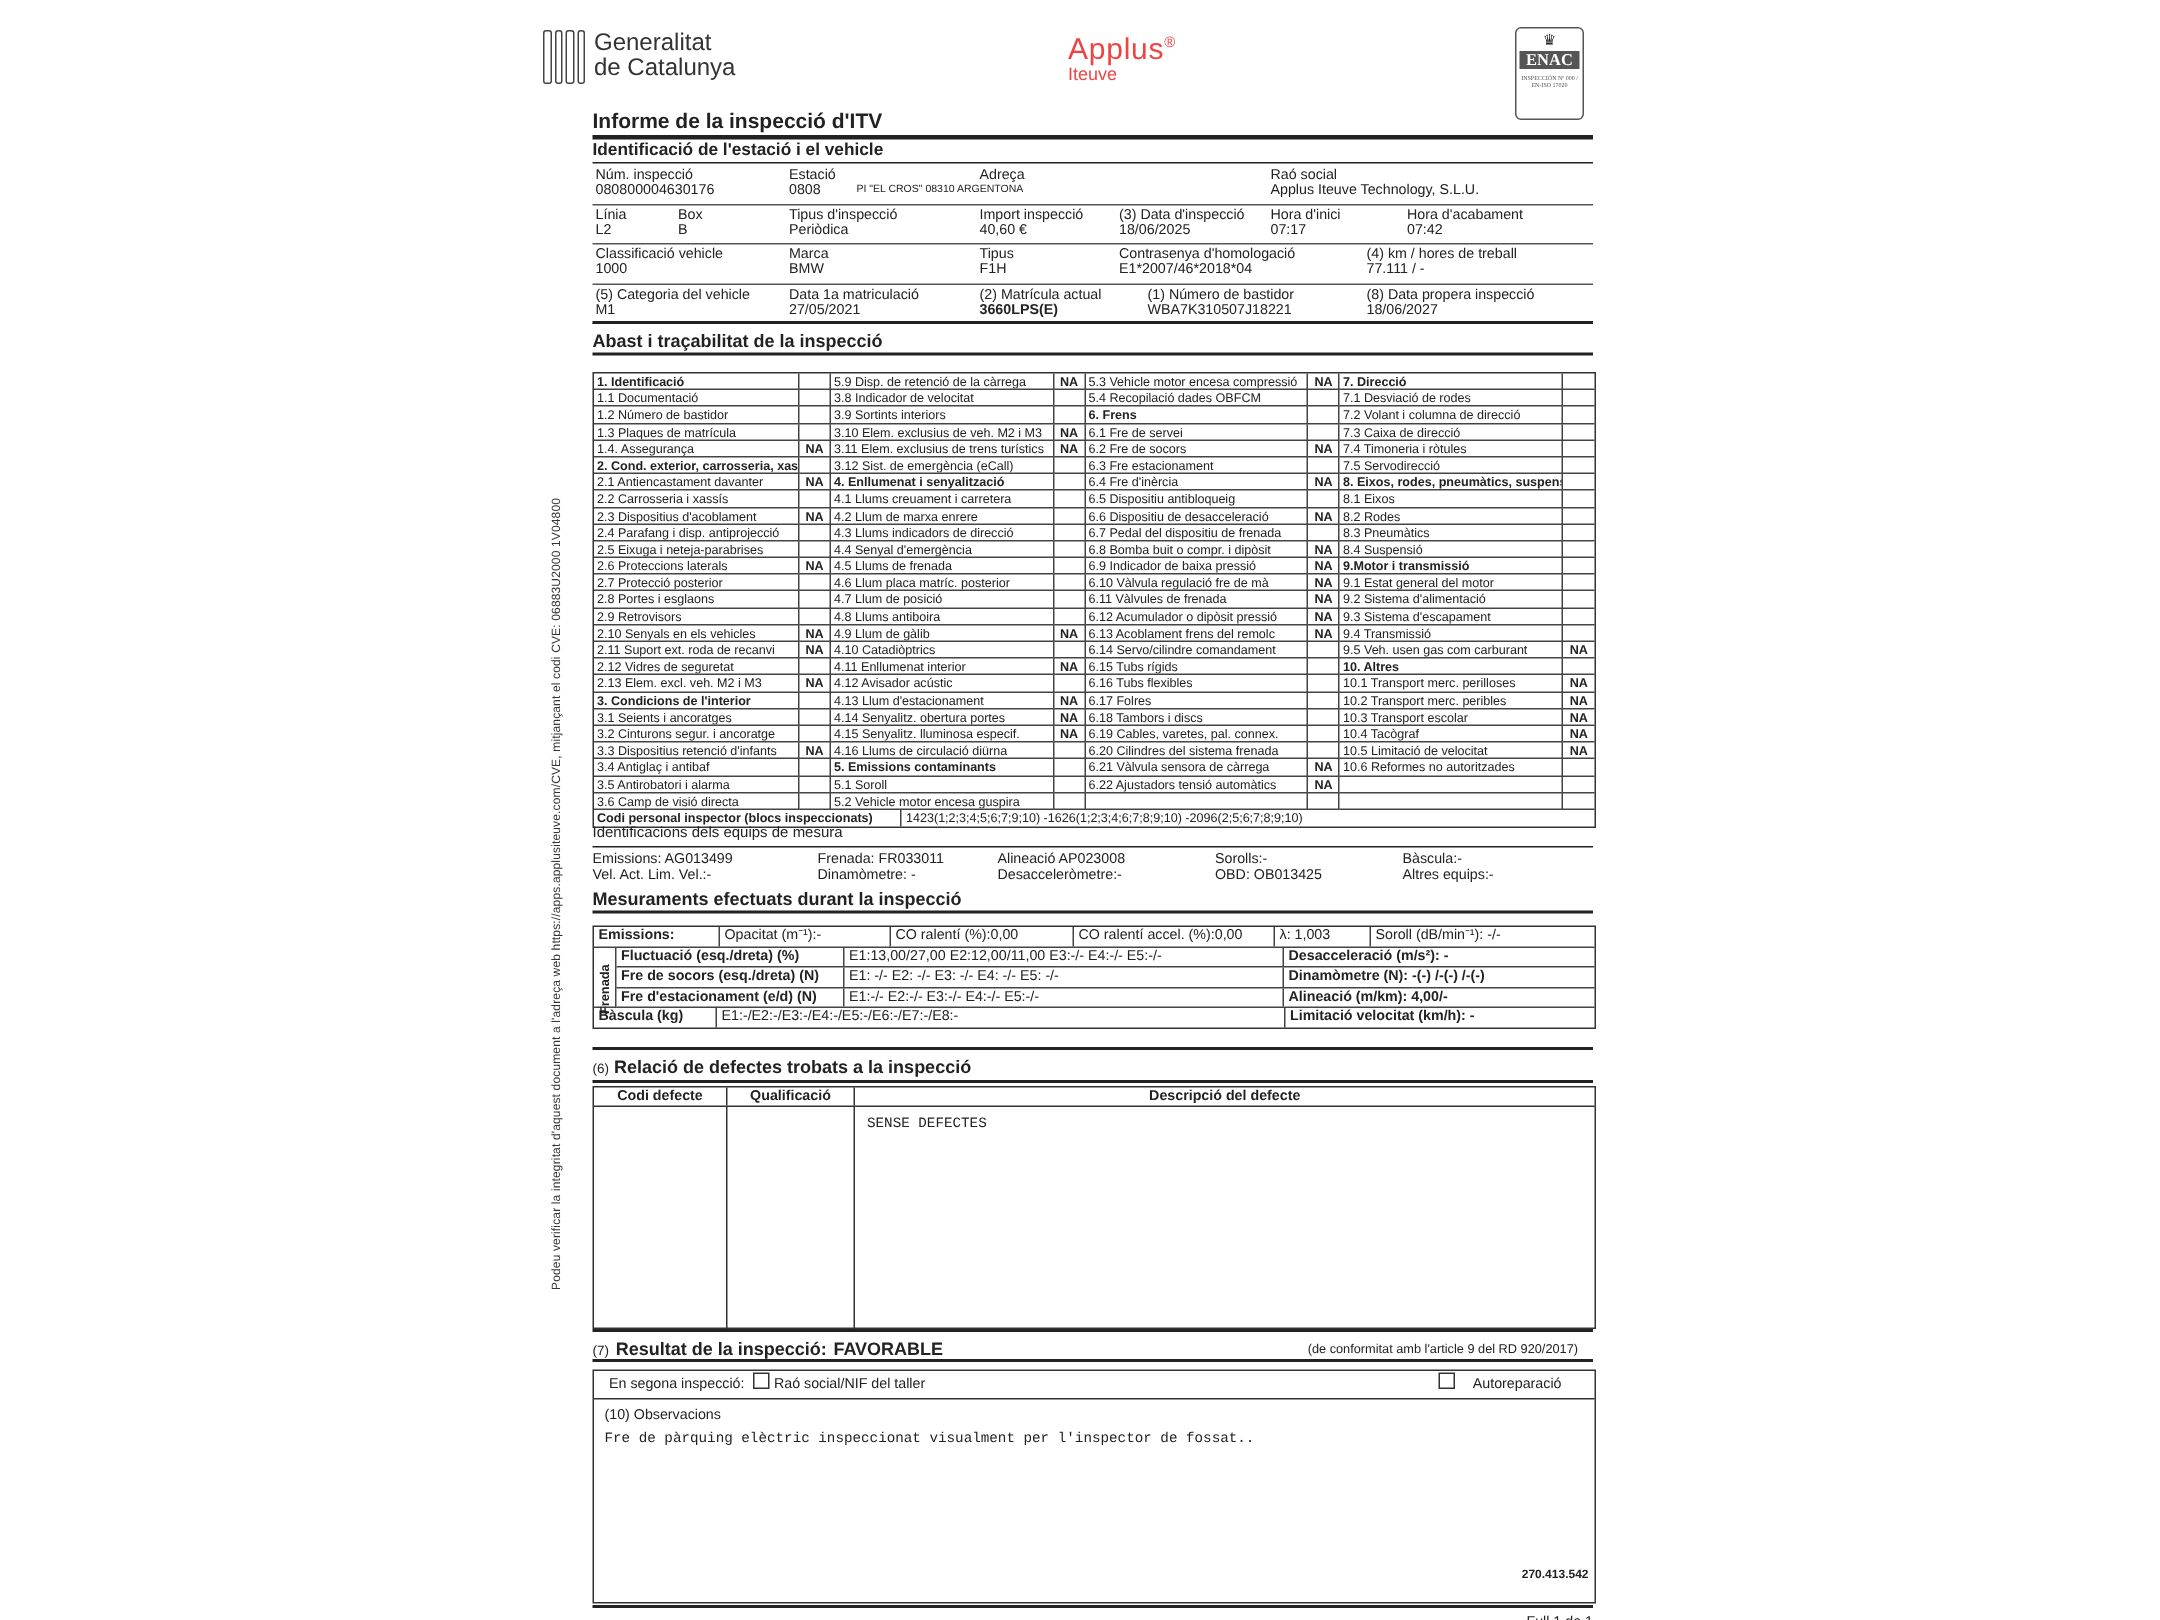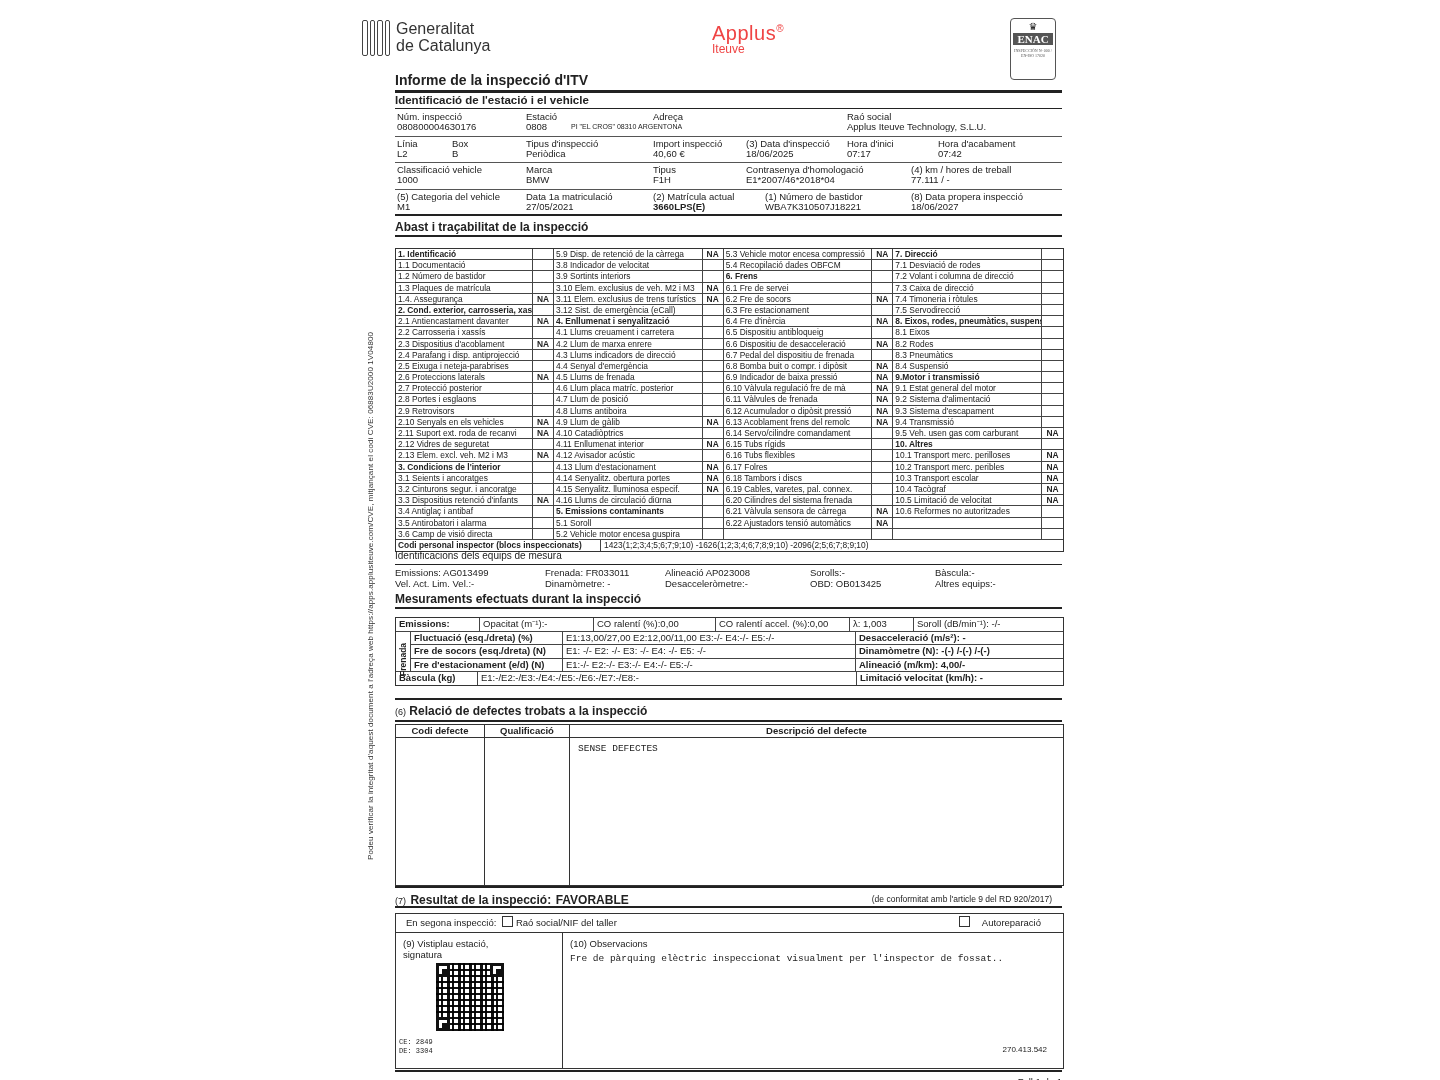--- a/index.html
+++ b/index.html
@@ -508,34 +508,22 @@
   </div>
   <div class="rule" style="top:896px;height:2px"></div>
 
   <div class="res-box">
     <div style="height:18px;line-height:18px;border-bottom:1px solid #333;padding-left:10px;position:relative">
       <span>En segona inspecció:</span>
       <span class="chk"></span><span>Raó social/NIF del taller</span>
       <span style="position:absolute;right:22px"><span class="chk" style="margin-right:12px"></span><span>Autoreparació</span></span>
     </div>
     <div style="display:flex;height:135px">
-      <div style="width:152px;border-right:1px solid #333;padding:5px 7px;position:relative">
-        <div style="width:95px;line-height:11px">(9) Vistiplau estació, signatura</div>
-        <div class="qr" style="position:absolute;left:40px;top:30px">
-            <i style="left:0;top:0"></i>
-            <i style="right:0;top:0"></i>
-            <i style="left:0;bottom:0"></i>
-          </div>
-        <div class="mono" style="position:absolute;left:3px;top:105px;font-size:7px;line-height:9px">
-          <div>CE: 2849</div>
-          <div>DE: 3304</div>
-        </div>
-      </div>
       <div style="flex:1;padding:5px 7px;position:relative">
         <div>(10) Observacions</div>
         <div class="mono" style="margin-top:4px;font-size:9.5px">Fre de pàrquing elèctric inspeccionat visualment per l'inspector de fossat..</div>
-        <div style="position:absolute;right:16px;top:112px;font-size:8px;font-weight:normal">270.413.542</div>
+        <div style="position:absolute;right:4px;top:112px;font-size:8px;font-weight:bold">270.413.542</div>
       </div>
     </div>
   </div>
   <div class="rule" style="top:1060px;height:2px"></div>
   <div class="footer" style="top:1066px">Full 1 de 1</div>
 </div>
 
 </body></html>

